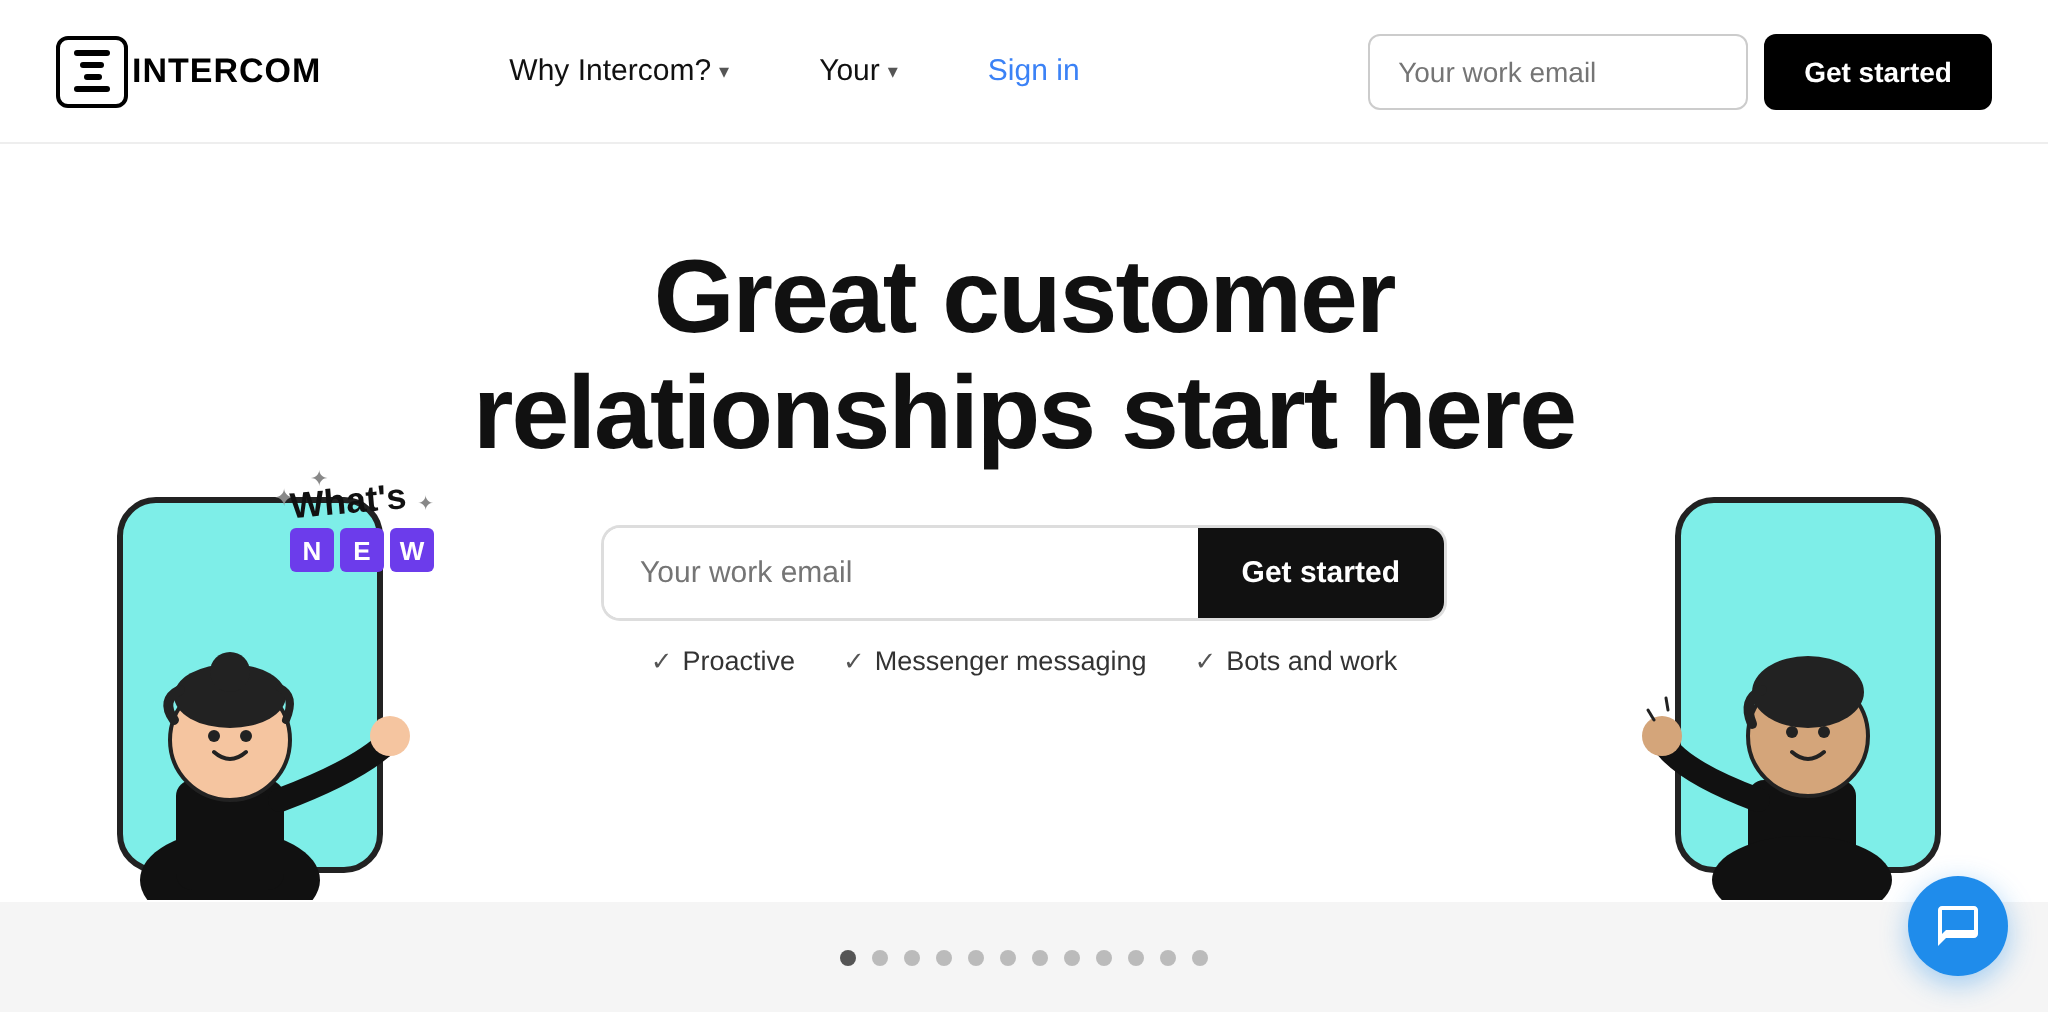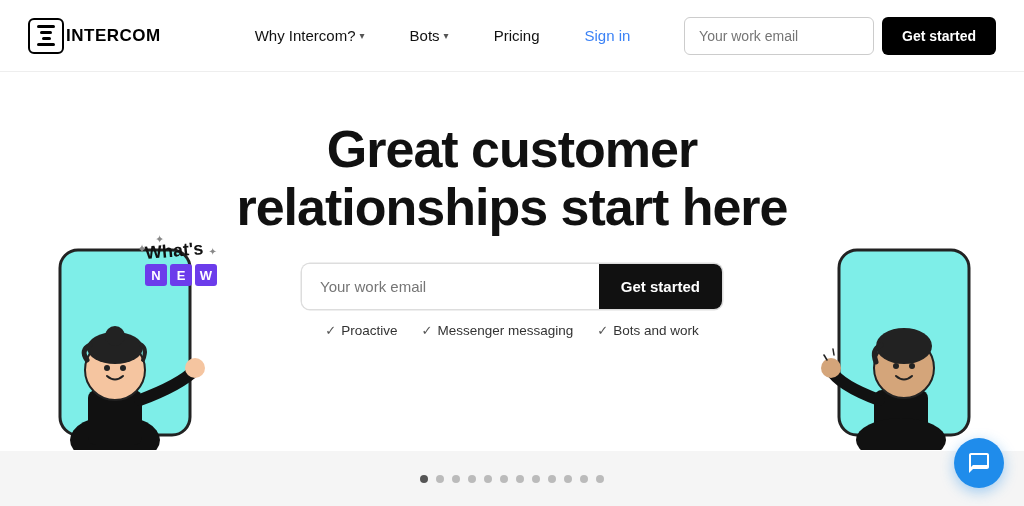--- a/index.html
+++ b/index.html
@@ -290,25 +290,22 @@
     </div>
     <span>INTERCOM</span>
   </a>
 
   <div class="nav-links">
     <a class="nav-link">
       <span>Why Intercom?</span>
       <span class="chevron">▾</span>
     </a>
     <a class="nav-link">
-      <span>Bots</span>
+      <span>Your</span>
       <span class="chevron">▾</span>
-    </a>
-    <a class="nav-link">
-      <span>Pricing</span>
     </a>
     <a class="nav-link nav-signin">
       <span>Sign in</span>
     </a>
   </div>
 
   <div class="nav-right">
     <input class="nav-email-input" type="email" placeholder="Your work email" style="">
     <button class="nav-cta-btn">Get started</button>
   </div>

